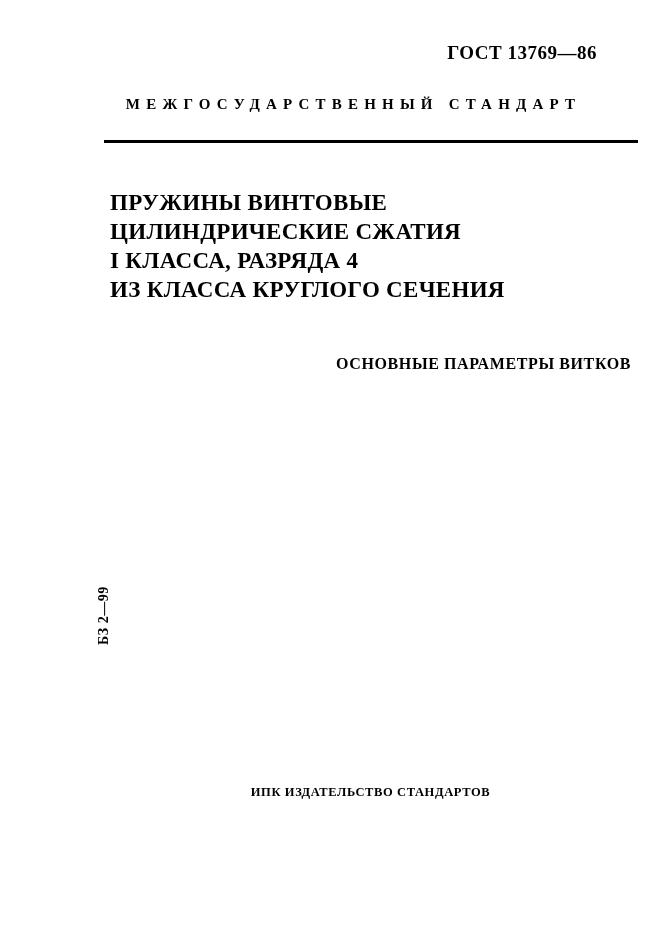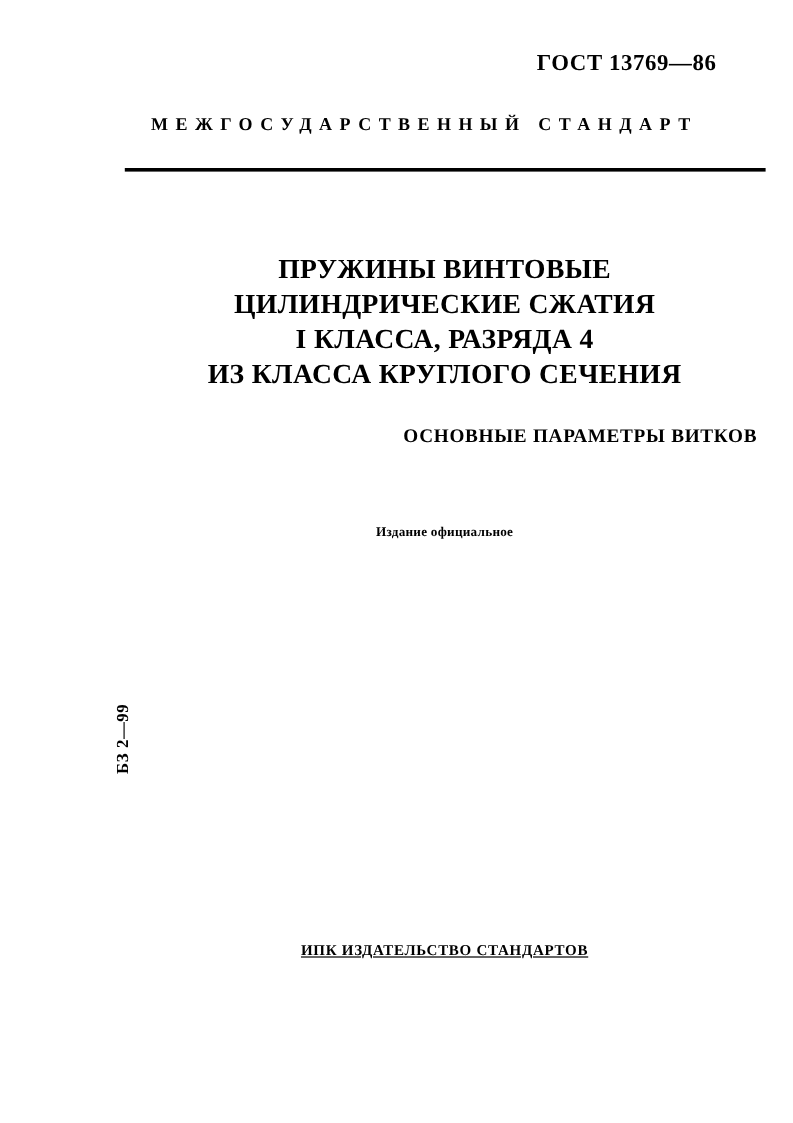--- a/index.html
+++ b/index.html
@@ -45,24 +45,24 @@
   .rule {
     position: absolute;
     top: 140px;
     left: 64px;
     width: 534px;
     height: 3px;
     background: #000000;
   }
   .title-block {
     position: absolute;
-    top: 210px;
+    top: 188px;
     left: 70px;
     width: 521px;
-    text-align: center;
+    text-align: left;
   }
   .title-block .tline {
     font-family: "Liberation Serif", serif;
     font-weight: bold;
     font-size: 23px;
     line-height: 29px;
     letter-spacing: 0.3px;
     white-space: nowrap;
   }
   .subtitle {
@@ -105,21 +105,20 @@
     top: 785px;
     left: 70px;
     width: 521px;
     text-align: center;
   }
   .footer .publisher {
     font-family: "Liberation Serif", serif;
     font-weight: bold;
     font-size: 12.5px;
     letter-spacing: 0.6px;
-    text-decoration: underline;
   }
   .footer .city {
     margin-top: 7px;
     font-family: "Liberation Serif", serif;
     font-weight: bold;
     font-size: 11.5px;
     letter-spacing: 2.2px;
     text-indent: 2.2px;
   }
 </style>
@@ -136,21 +135,20 @@
 
   <div class="title-block">
     <div class="tline">ПРУЖИНЫ ВИНТОВЫЕ</div>
     <div class="tline">ЦИЛИНДРИЧЕСКИЕ СЖАТИЯ</div>
     <div class="tline">I КЛАССА, РАЗРЯДА 4</div>
     <div class="tline">ИЗ КЛАССА КРУГЛОГО СЕЧЕНИЯ</div>
   </div>
 
   <div class="subtitle">ОСНОВНЫЕ ПАРАМЕТРЫ ВИТКОВ</div>
 
-  <div class="official">Издание официальное</div>
 
   <div class="side-code">БЗ 2—99</div>
 
   <div class="footer">
     <div class="publisher">ИПК ИЗДАТЕЛЬСТВО СТАНДАРТОВ</div>
   </div>
 
 </div>
 
 </body></html>

